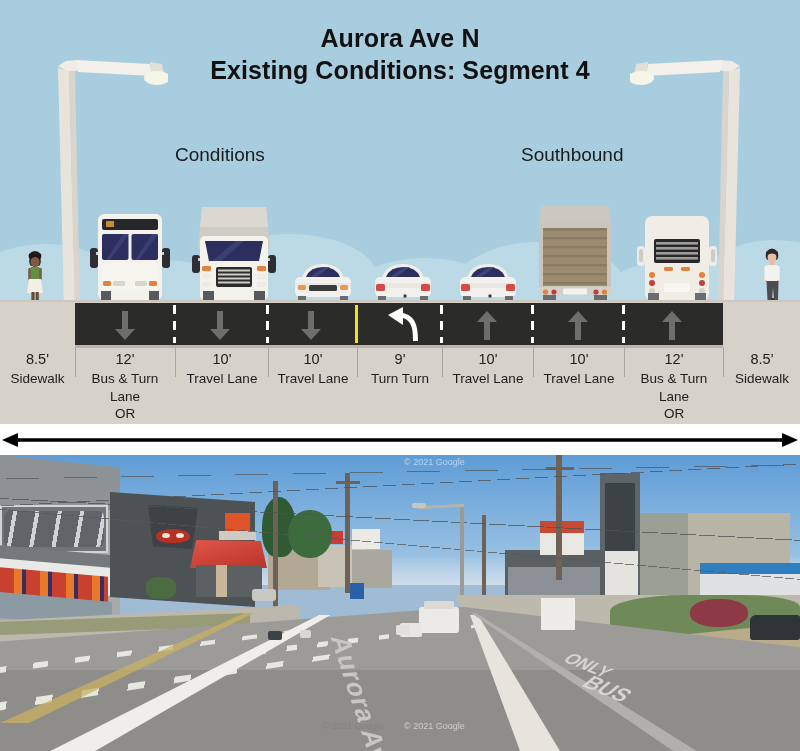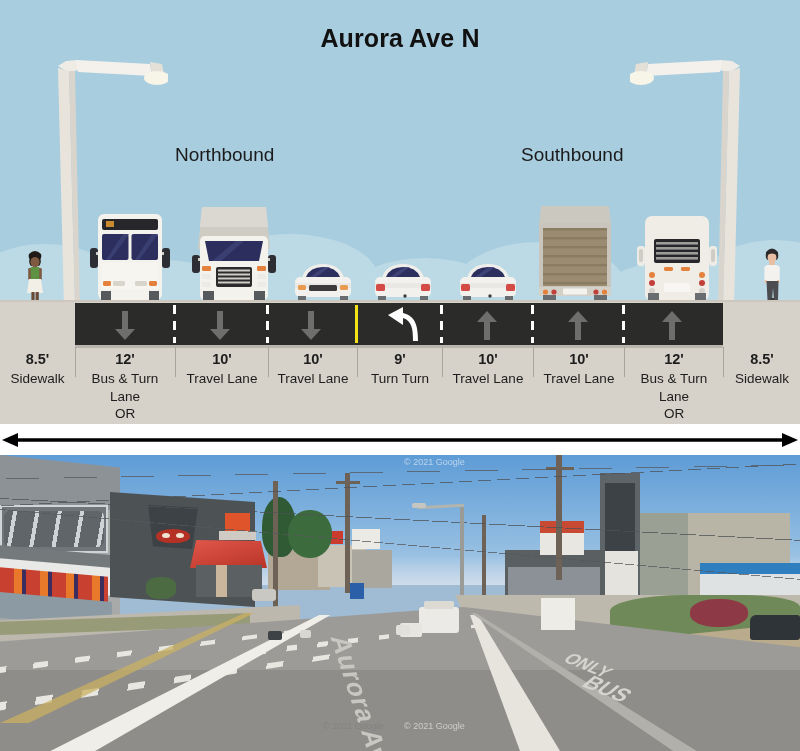--- a/index.html
+++ b/index.html
@@ -41,21 +41,21 @@
   
   .title-block{position:absolute;left:0;top:22px;width:800px;text-align:center;
                z-index:40;pointer-events:none;}
   .title-line{font-size:25px;font-weight:bold;color:#111;line-height:1.28;letter-spacing:0.1px;}
 
   .dirlabel{position:absolute;font-size:19px;color:#1b1b1b;z-index:35;}
 
   
   .labels{position:absolute;left:0;top:347px;width:800px;height:78px;z-index:30;}
   .lanecell{position:absolute;top:0;text-align:center;color:#1d1d1d;}
-  .lanecell .w{font-size:14.5px;font-weight:bold;line-height:1.35;padding-top:3px;}
+  .lanecell .w{font-size:14.5px;font-weight:normal;line-height:1.35;padding-top:3px;}
   .lanecell .n{font-size:13.5px;line-height:1.33;}
   .vsep{position:absolute;top:347px;width:1px;height:30px;background:#a9a49c;z-index:29;}
 
   
   .dimrow{position:absolute;left:0;top:424px;width:800px;height:32px;background:#fff;z-index:36;}
 
   
   #photo{position:absolute;left:0;top:455px;width:800px;height:296px;overflow:hidden;
          background:#9fbcd4;}
   .ph{position:absolute;}
@@ -78,23 +78,24 @@
       <div class="cloud" style="left:95px;width:140px;height:70px;"></div>
       <div class="cloud" style="left:200px;width:180px;height:96px;"></div>
       <div class="cloud" style="left:350px;width:150px;height:72px;"></div>
       <div class="cloud" style="left:455px;width:170px;height:88px;"></div>
       <div class="cloud" style="left:600px;width:140px;height:68px;"></div>
       <div class="cloud" style="left:700px;width:150px;height:90px;"></div>
     </div>
 
     <div class="title-block">
       <div class="title-line">Aurora Ave N</div>
+      <div class="title-line">Existing Conditions: Segment 4</div>
     </div>
 
-    <div class="dirlabel" style="left:175px;top:144px;">Northbound</div>
+    <div class="dirlabel" style="left:175px;top:144px;">Conditions</div>
     <div class="dirlabel" style="left:521px;top:144px;">Southbound</div>
 
     <svg class="streetlight" style="left:58px;top:28px;" width="110" height="280" viewBox="0 0 110 280">
       <polygon points="0,38 8,33 20,32 22,42 10,44" fill="#efece6"></polygon>
       <polygon points="18,32 92,36 94,48 20,44" fill="#f4f1ec"></polygon>
       <polygon points="92,34 104,36 106,46 94,48" fill="#e4e0d8"></polygon>
       <ellipse cx="99" cy="50" rx="13" ry="7" fill="#f7f4e8"></ellipse>
       <polygon points="0,40 11,43 17,280 6,280" fill="#e8e4dc"></polygon>
       <polygon points="11,43 17,43 22,280 17,280" fill="#d9d5cc"></polygon>
     </svg>

